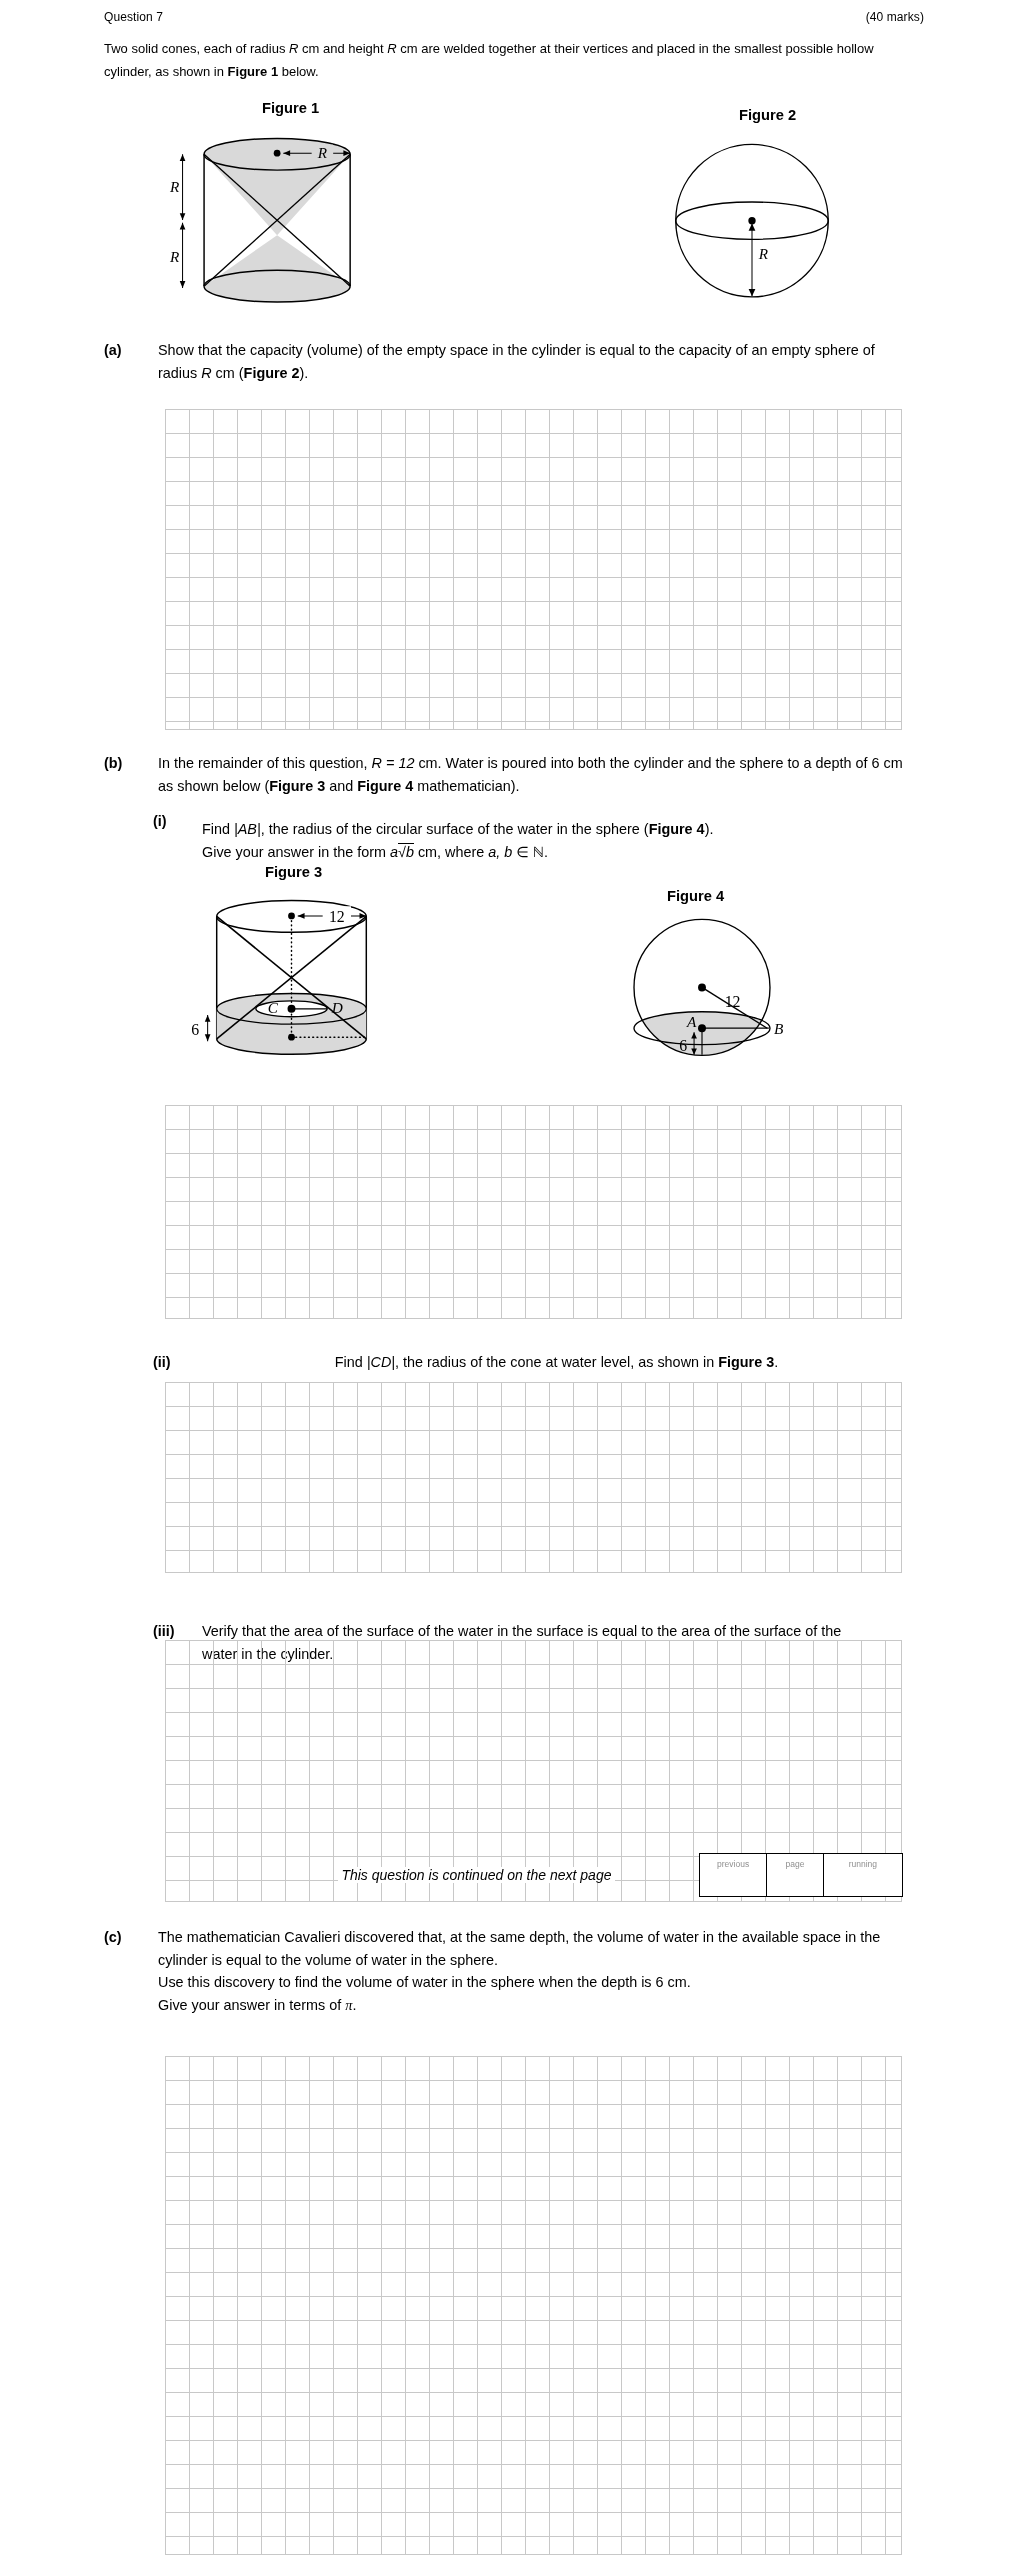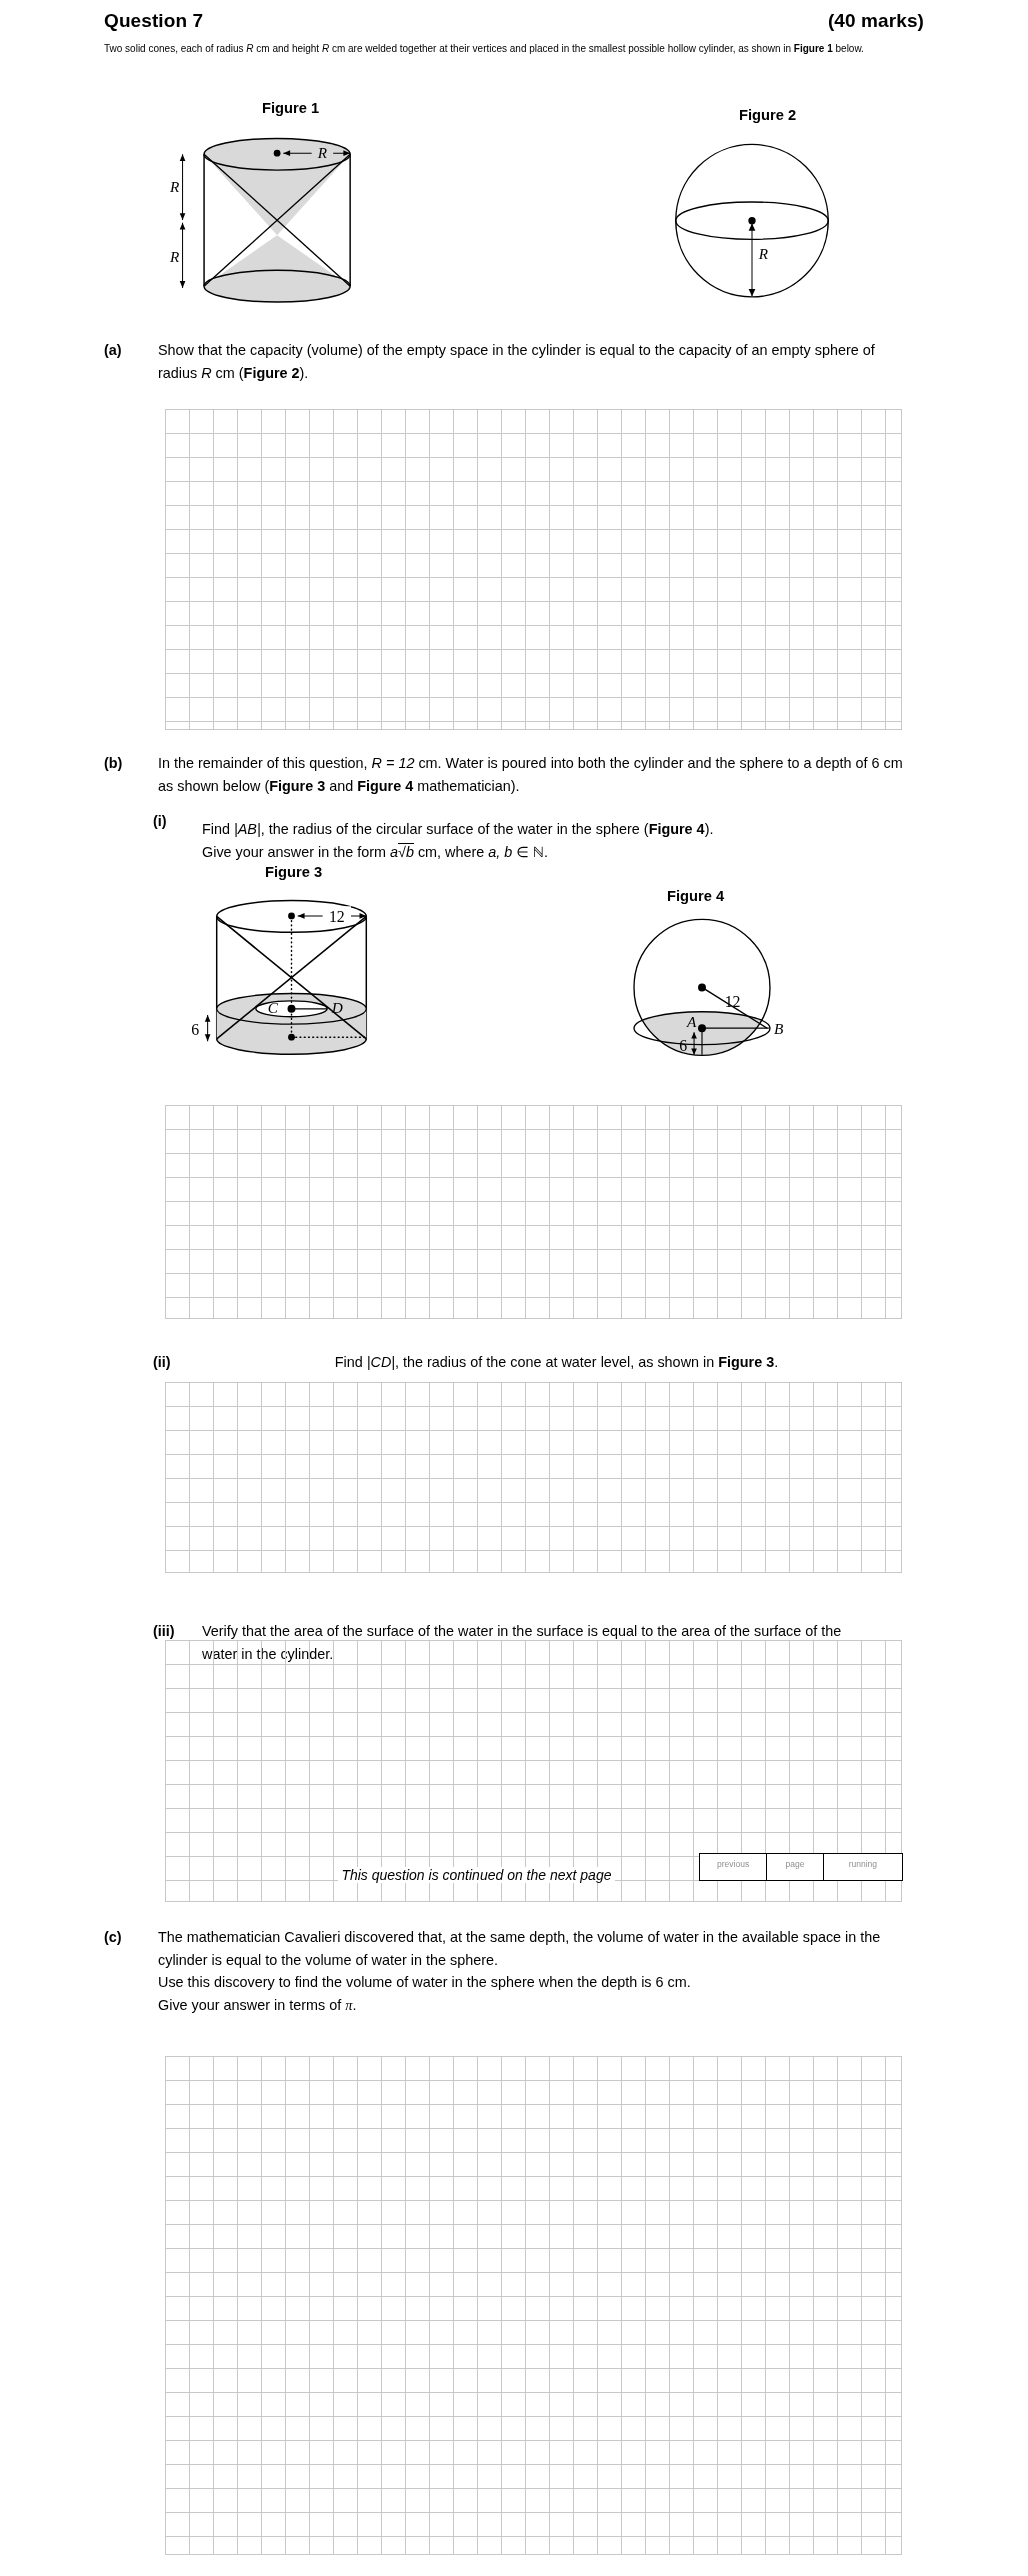--- a/index.html
+++ b/index.html
@@ -5,26 +5,26 @@
   html,body{margin:0;padding:0;background:#fff;}
   body{
     width:1028px;height:2576px;position:relative;
     font-family:"Liberation Sans", sans-serif;
     color:#000;
     -webkit-font-smoothing:antialiased;
   }
   .page{position:absolute;inset:0;}
 
   
-  .hdr{position:absolute;font-weight:bold;font-size:19px;letter-spacing:0.1px;}
+  .hdr{position:absolute;font-weight:normal;font-size:12px;letter-spacing:0.1px;}
   .hdr-q{left:104px;top:10.2px;}
   .hdr-m{right:104px;top:10.2px;}
 
   .body-txt{
-    position:absolute;font-size:10px;line-height:22.6px;
+    position:absolute;font-size:13px;line-height:22.6px;
   }
   .stem{left:104px;top:38px;width:815px;}
 
   .part{position:absolute;font-size:14.4px;line-height:22.6px;}
   .part .lbl{position:absolute;left:0;top:0;font-weight:bold;}
   .part .txt{display:block;}
 
   b.fig{font-weight:bold;}
   i.v{font-style:italic;}
 
@@ -251,21 +251,21 @@
 
   <div class="part" style="left:153px;top:1584px;width:713px;margin-top:36px;">
     <span class="lbl">(iii)</span>
     <span class="txt" style="margin-left:49px;display:block;">Verify that the area of the surface of the water in the surface is equal to the area of the surface of the water in the cylinder.</span>
   </div>
 
   <div class="grid" style="left:165px;top:1640px;width:737px;height:262px;"></div>
 
   <div class="contnote" style="left:338px;top:1867px;">This question is continued on the next page</div>
 
-  <div class="markbox" style="left:699px;top:1853px;width:204px;height:28px;">
+  <div class="markbox" style="left:699px;top:1853px;width:204px;height:44px;">
     <span class="cell" style="width:33.3%;">previous</span>
     <span class="cell" style="width:28%;">page</span>
     <span class="cell" style="width:38.7%;">running</span>
   </div>
 
   <div class="part" style="left:104px;top:1926px;width:809px;">
     <span class="lbl">(c)</span>
     <span class="txt" style="margin-left:54px;display:block;">The mathematician Cavalieri discovered that, at the same depth, the volume of water in the available space in the cylinder is equal to the volume of water in the sphere.</span>
     <span class="txt" style="margin-left:54px;display:block;">Use this discovery to find the volume of water in the sphere when the depth is 6 cm.</span>
     <span class="txt" style="margin-left:54px;display:block;">

